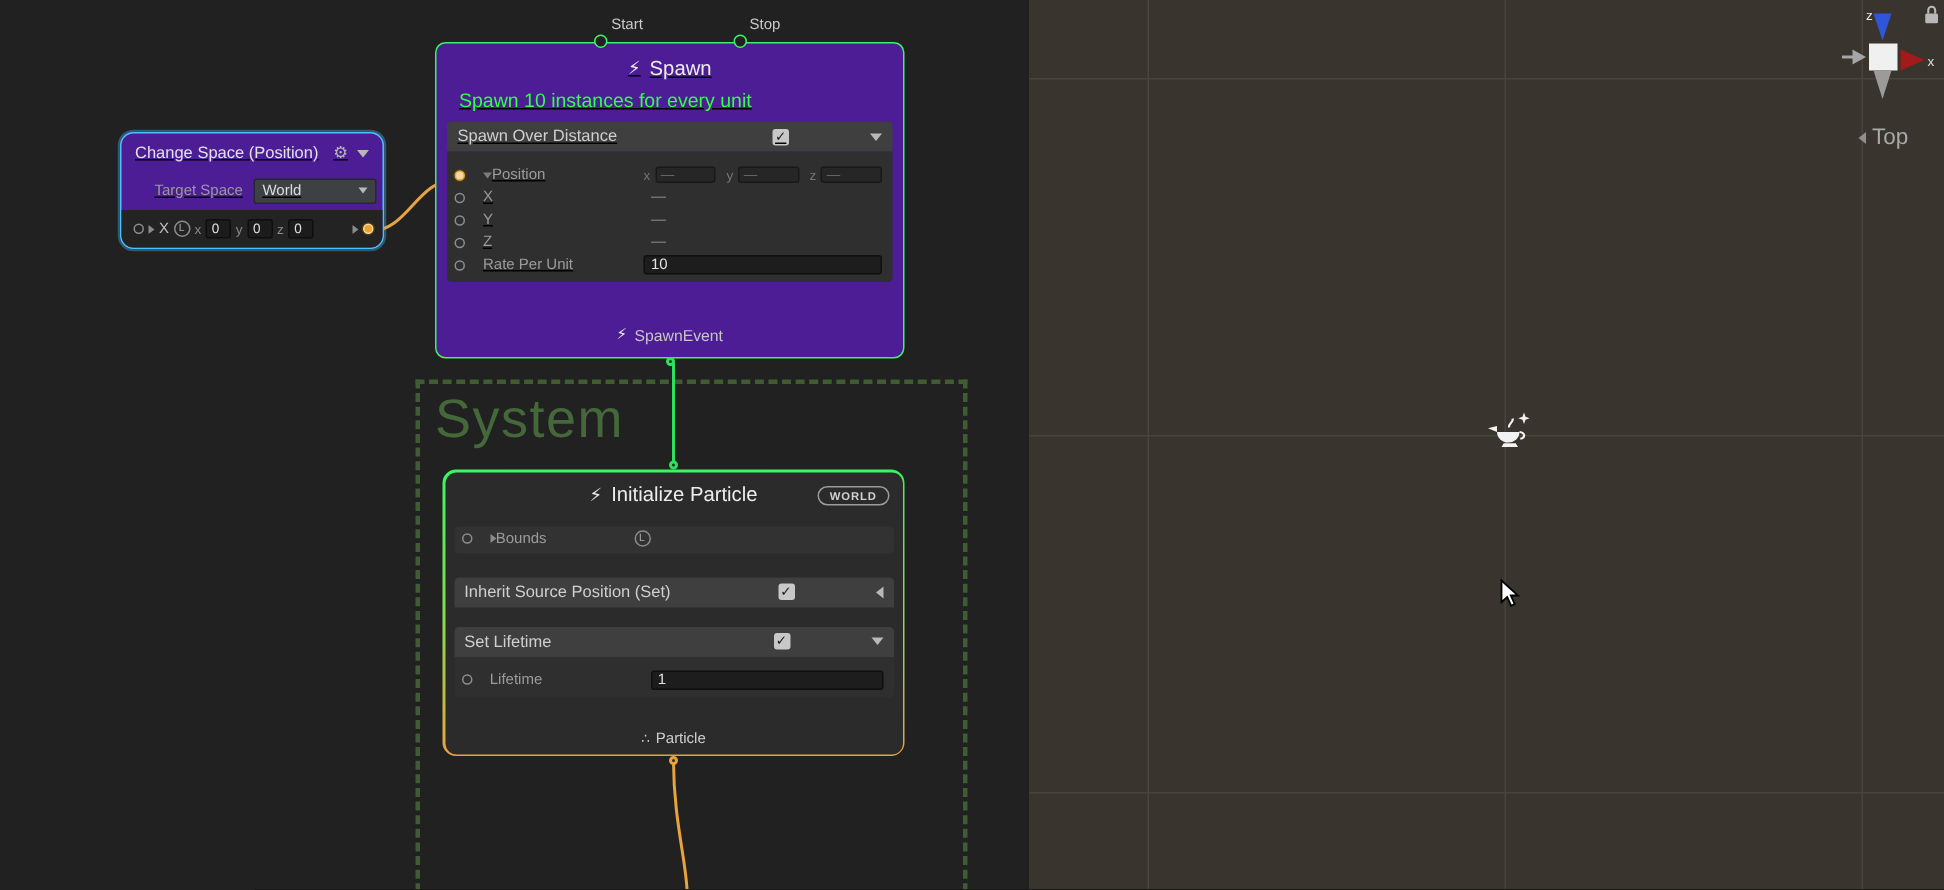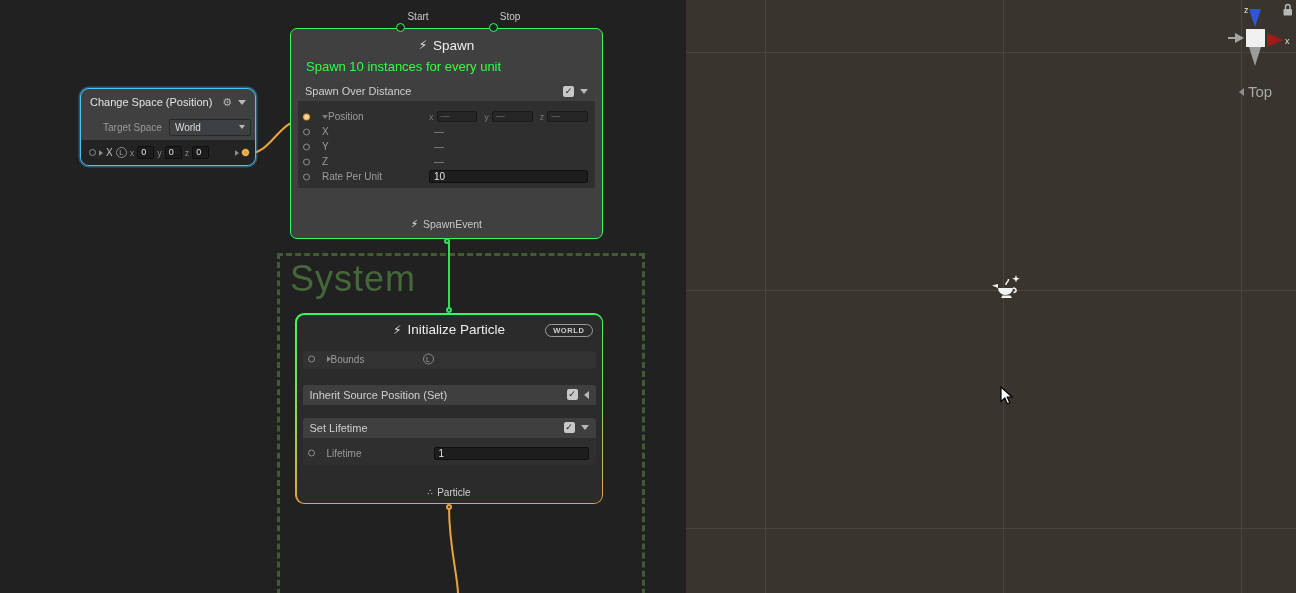--- a/index.html
+++ b/index.html
@@ -9,35 +9,35 @@
 
   
   .graph { position:absolute; left:0; top:0; width:686px; height:593px; background:#212121; overflow:hidden; }
   .edges { position:absolute; left:0; top:0; z-index:2; pointer-events:none; }
   .edge-green { stroke:#2ee05e; stroke-width:2; fill:none; }
   .edge-orange { stroke:#e8a33d; stroke-width:2; fill:none; }
 
   .system-box { position:absolute; left:277px; top:253px; width:368px; height:360px; border:3px dashed #3f5c33; z-index:1; }
   .system-title { position:absolute; left:10px; top:2px; font-size:36px; color:#45683a; letter-spacing:1px; }
 
-  .node { position:absolute; background:#404040; z-index:3; }
+  .node { position:absolute; background:#4c1d95; z-index:3;text-decoration:underline; }
   
   .spawn { left:290px; top:28px; width:313px; height:211px; border:1.5px solid #3bf562; border-radius:7px; }
   .tport { position:absolute; top:-6px; width:9px; height:9px; border:1.5px solid #3bf562; border-radius:50%; background:#212121; }
   .tport.start { left:105px; } .tport.stop { left:198px; }
   .tport-label { position:absolute; top:-18px; font-size:10px; color:#c9c9c9; transform:translateX(-50%); }
   .tport-label.start { left:127px; } .tport-label.stop { left:219px; }
 
   .node-head { height:26px; margin-top:3px; display:flex; align-items:center; justify-content:center; gap:6px; color:#ededed; font-size:13.5px; position:relative; }
   .bolt { color:#e9e9e9; font-size:12px; line-height:1; }
   .bolt.small { font-size:10px; }
   .node-note { color:#30ff45; font-size:13px; padding:1px 15px 7px; }
 
   .block { margin:0 7px; }
-  .block-head { background:#3f3f3f; border-radius:3px 3px 0 0; height:20px; display:flex; align-items:center; padding:0 7px; font-size:11px; color:#cfcfcf; }
+  .block-head { background:#3f3f3f; border-radius:3px 3px 0 0; height:20px; display:flex; align-items:center; padding:0 7px; font-size:11px; color:#cfcfcf;gap:48px; }
   .block-title { flex:1; }
   .block-body { background:#2f2f2f; border-radius:0 0 3px 3px; padding:8px 0 4px; }
   .prow { position:relative; height:15px; display:flex; align-items:center; font-size:10px; color:#9b9b9b; padding-left:24px; gap:0; }
   .port { position:absolute; left:5px; top:50%; transform:translateY(-50%); width:7px; height:7px; border:1px solid #8d8d8d; border-radius:50%; background:transparent; }
   .port.connected { width:7px; height:7px; background:#f3d9a3; border-color:#e8a33d; box-shadow:0 0 0 1px #4a3a14; }
   .pval { position:absolute; left:136px; color:#8a8a8a; }
   .pfield { position:absolute; left:131px; right:7px; height:13px; background:#1d1d1d; border:1px solid #0f0f0f; border-radius:2px; color:#e2e2e2; font-size:10px; line-height:11px; padding:0 4px; }
   .minis { position:absolute; left:131px; right:7px; display:flex; gap:7px; }
   .mini { flex:1; display:flex; align-items:center; gap:3px; }
   .mini .axis { color:#767676; font-size:9px; }

